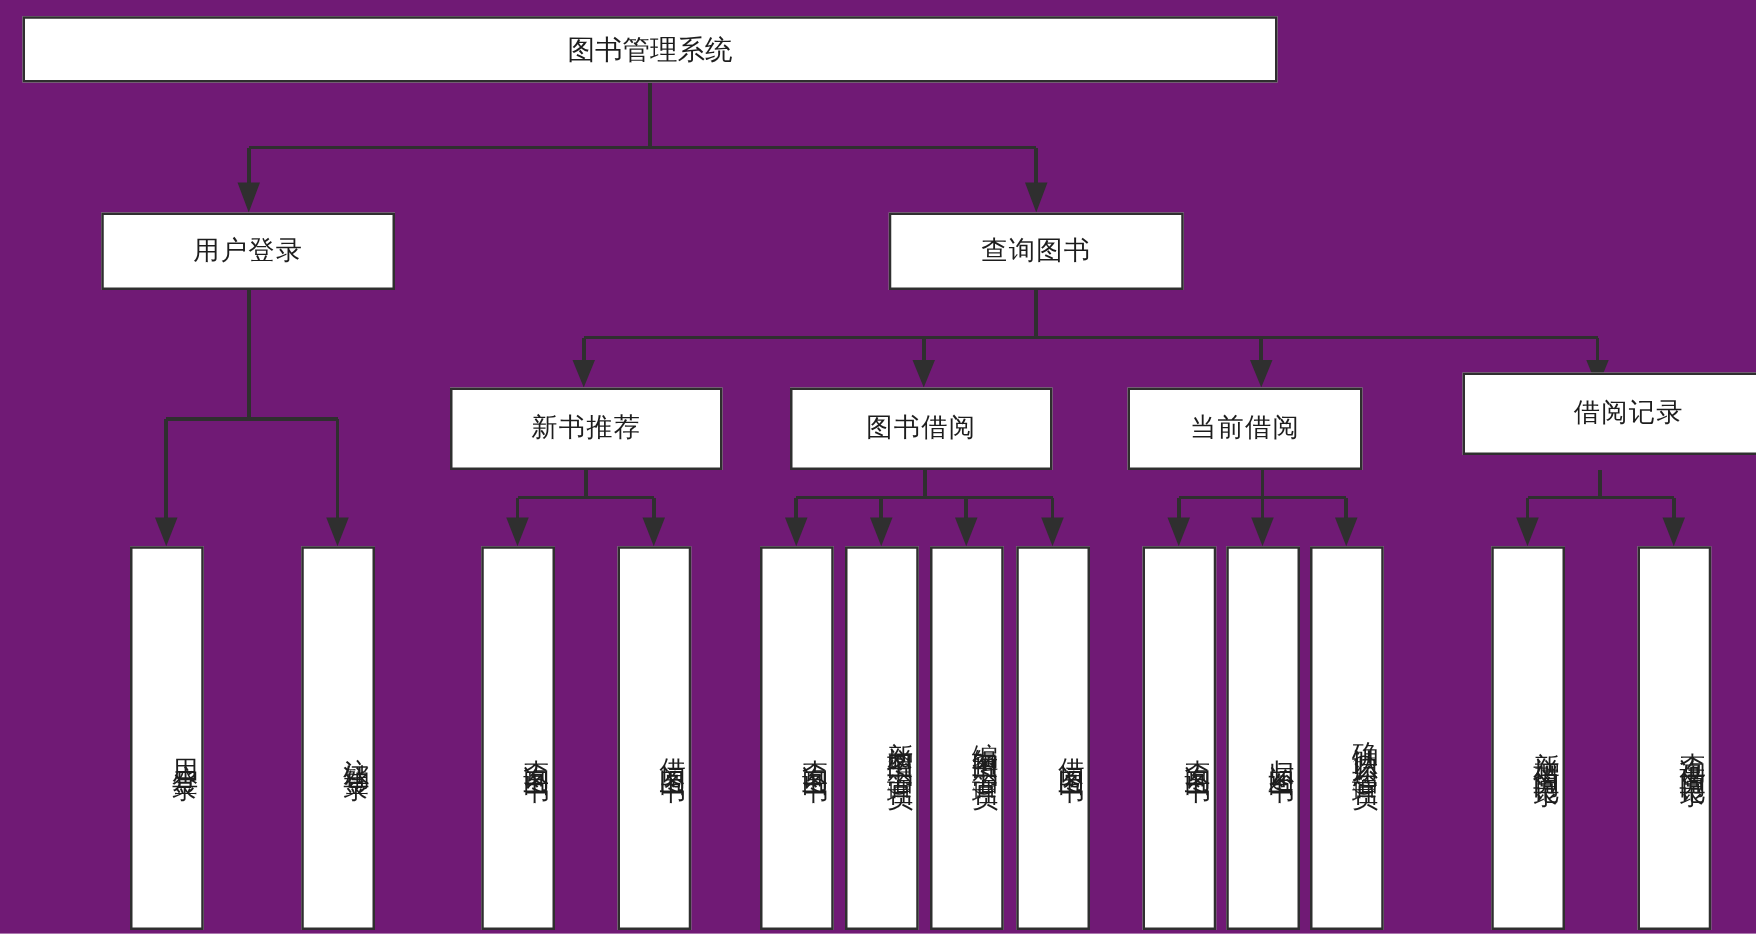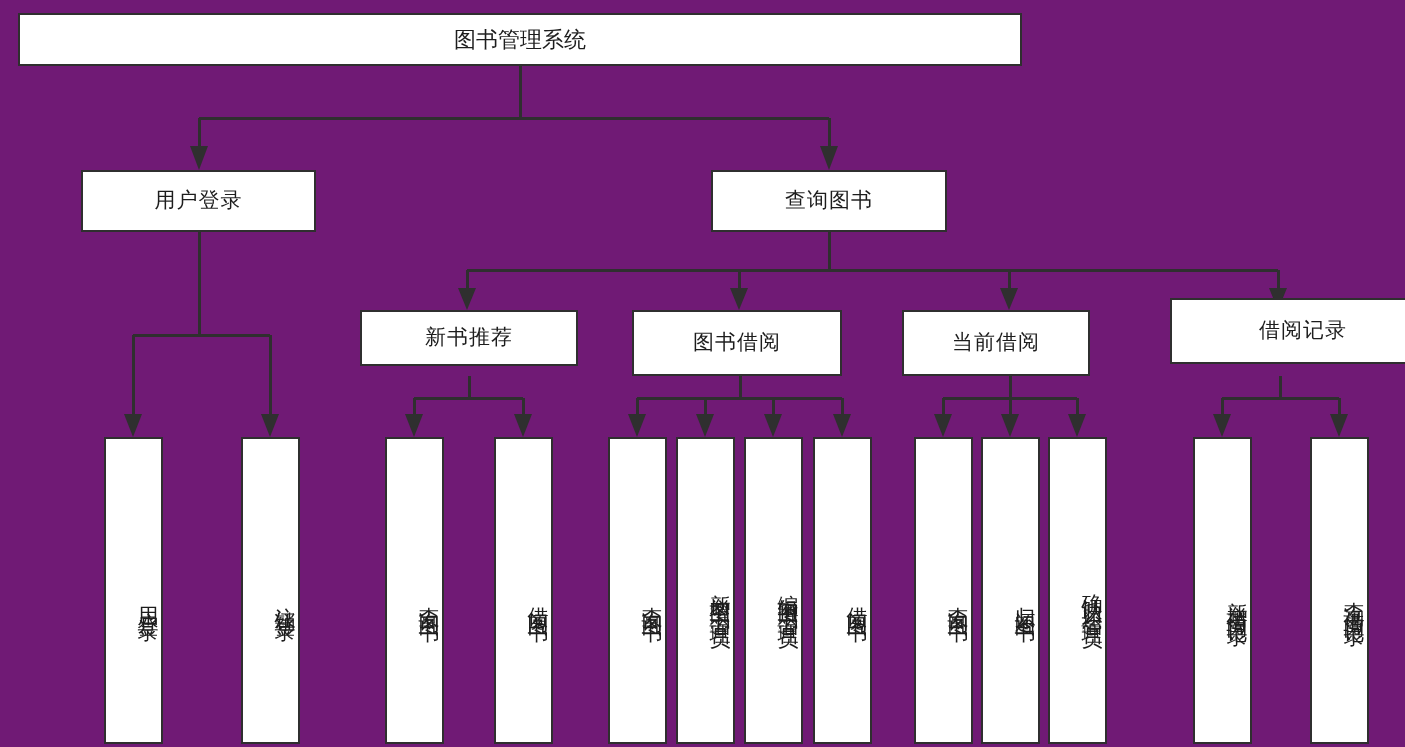--- a/index.html
+++ b/index.html
@@ -157,21 +157,21 @@
     <span>图书管理系统</span>
   </div>
 
   <div class="node h" style="left:81px; top:170px; width:235px; height:62px;">
     <span>用户登录</span>
   </div>
   <div class="node h" style="left:711px; top:170px; width:236px; height:62px;">
     <span>查询图书</span>
   </div>
 
-  <div class="node h" style="left:360px; top:310px; width:218px; height:56px;">
+  <div class="node h" style="left:360px; top:310px; width:218px; height:66px;">
     <span>新书推荐</span>
   </div>
   <div class="node h" style="left:632px; top:310px; width:210px; height:66px;align-items:center;">
     <span>图书借阅</span>
   </div>
   <div class="node h" style="left:902px; top:310px; width:188px; height:66px;">
     <span>当前借阅</span>
   </div>
   <div class="node h" style="left:1170px; top:298px; width:254px; height:66px;padding-left:12px;">
     <span>借阅记录</span>

